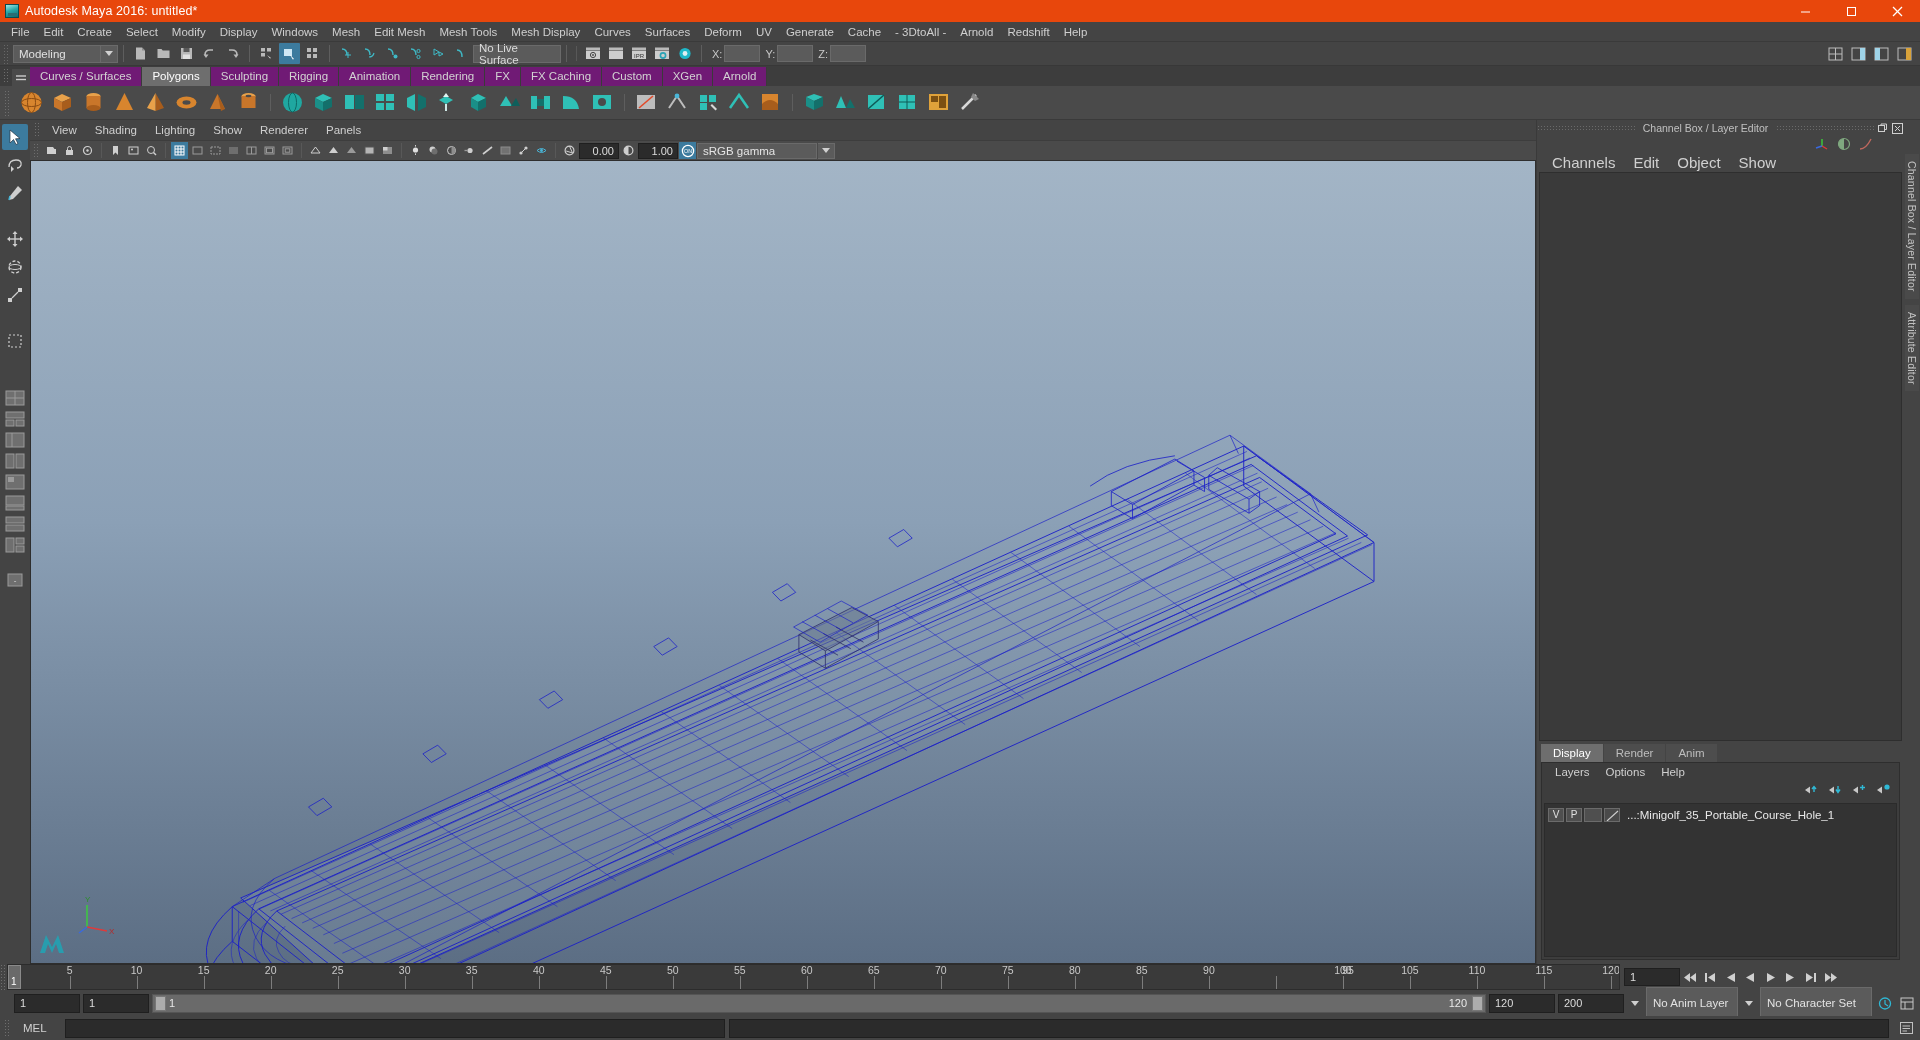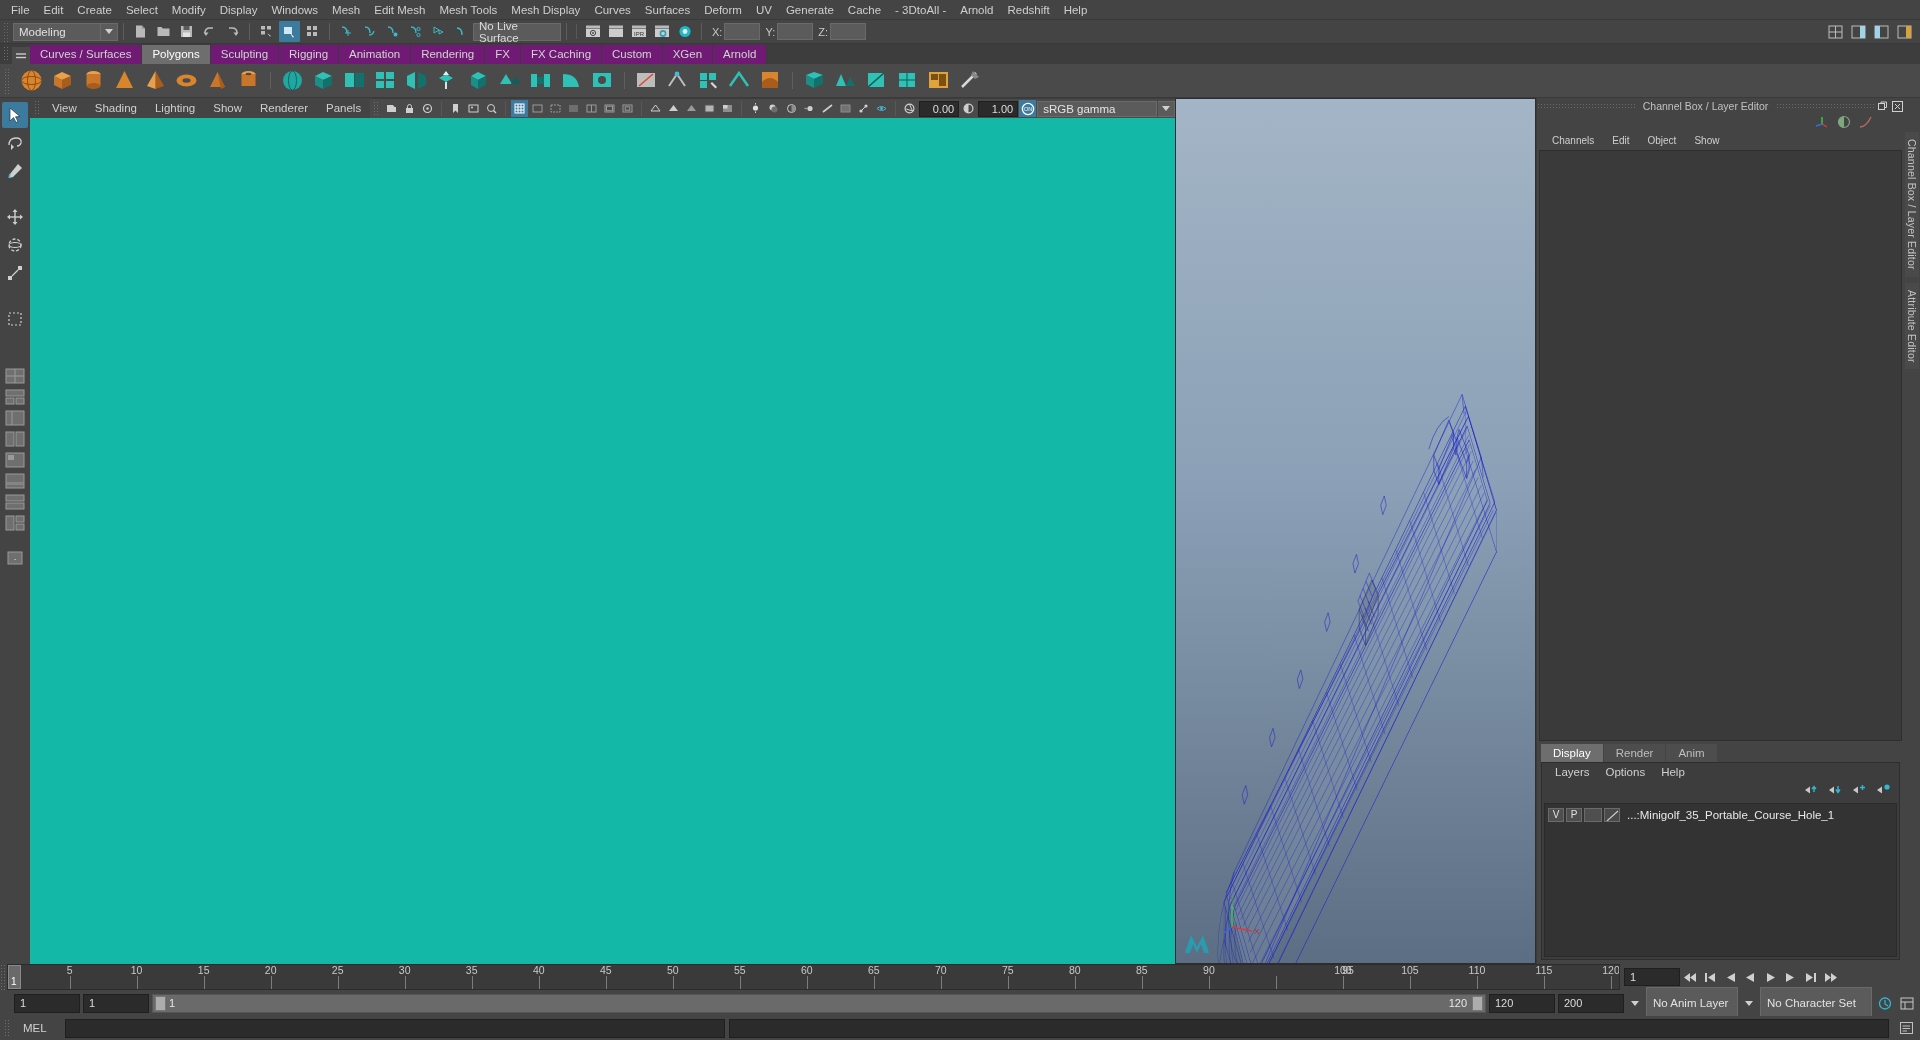--- a/index.html
+++ b/index.html
@@ -110,21 +110,21 @@
   .toolcol {
     width:30px; flex:0 0 30px; background:#444444; display:flex; flex-direction:column;
     align-items:center; padding-top:4px; gap:2px;
   }
   .tool-ico { width:26px;height:26px;display:flex;align-items:center;justify-content:center; border-radius:2px;}
   .tool-ico.sel { background:#3c7b9e; }
   .tool-gap { height:16px; }
   .tool-small { width:24px;height:19px;display:flex;align-items:center;justify-content:center;}
 
   
-  .viewwrap { flex:1 1 auto; display:flex; flex-direction:row; min-width:0; background:#14b8a6;}
+  .viewwrap { flex:1 1 auto; display:flex; flex-direction:column; min-width:0; background:#701a75;}
   .view-menubar {
     height:20px; flex:0 0 20px; background:#444444; display:flex; align-items:center; padding-left:4px;
   }
   .vgrip{width:5px;height:16px;margin-right:4px;
     background-image:radial-gradient(#6e6e6e 1px,transparent 1px);background-size:3px 3px;}
   .vmenu { padding:0 9px; font-size:11.5px; color:#cfcfcf; height:20px; line-height:20px;}
   .view-toolbar {
     height:20px; flex:0 0 20px; background:#4a4a4a; display:flex; align-items:center; gap:1px;
     padding-left:3px; border-top:1px solid #3d3d3d;
   }
@@ -167,21 +167,21 @@
   }
   .dotfill {
     flex:1 1 auto; height:7px;
     background-image:radial-gradient(#6a6a6a .9px,transparent .9px);
     background-size:3px 3px;
   }
   .cb-title-text{ padding:0 8px; white-space:nowrap;}
   .cb-win-btn{width:13px;height:13px;margin-left:2px;display:flex;align-items:center;justify-content:center;}
   .cb-iconrow{height:18px;flex:0 0 18px;display:flex;align-items:center;justify-content:flex-end;padding-right:30px;gap:6px;}
   .cb-menubar{height:18px;flex:0 0 18px;display:flex;align-items:center;padding-left:6px;}
-  .cb-menu{padding:0 9px;font-size:10px;color:#d0d0d0;height:18px;line-height:18px;}
+  .cb-menu{padding:0 9px;font-size:15px;color:#d0d0d0;height:18px;line-height:18px;}
   .cb-body{flex:1 1 auto;background:#3a3a3a;border:1px solid #2e2e2e;margin:0 2px;min-height:0;}
 
   .layer-tabs{height:19px;flex:0 0 19px;display:flex;align-items:flex-end;padding-left:4px;margin-top:2px;}
   .layer-tab{height:18px;line-height:18px;padding:0 12px;font-size:11.5px;background:#4d4d4d;color:#bdbdbd;margin-right:1px;}
   .layer-tab.active{background:#6e6e6e;color:#fff;}
   .layer-box{flex:0 0 198px;background:#3d3d3d;border:1px solid #2e2e2e;margin:0 4px 4px 4px;display:flex;flex-direction:column;}
   .layer-menubar{height:18px;display:flex;align-items:center;padding-left:5px;}
   .layer-menu{padding:0 8px;font-size:11.5px;color:#d0d0d0;line-height:18px;}
   .layer-btnrow{height:20px;display:flex;align-items:center;justify-content:flex-end;padding-right:8px;gap:9px;}
   .layer-list{flex:1 1 auto;background:#333333;margin:2px;border:1px solid #2b2b2b;padding-top:2px;}
@@ -232,20 +232,42 @@
 
   
   .helpline{height:20px;flex:0 0 20px;background:#444;display:flex;align-items:center;padding-left:8px;
     font-size:11.5px;color:#cfcfcf;border-top:1px solid #3a3a3a;}
 </style>
 </head>
 <body>
 
 <div class="app">
 
+  <div class="titlebar">
+    <div class="title-icon"></div>
+    <div class="title-text">Autodesk Maya 2016: untitled*</div>
+    <div class="win-btns">
+      <div class="win-btn">
+        <svg width="11" height="11" viewBox="0 0 11 11">
+            <line x1="1" y1="6" x2="10" y2="6" stroke="#fff" stroke-width="1"></line>
+          </svg>
+      </div>
+      <div class="win-btn">
+        <svg width="11" height="11" viewBox="0 0 11 11">
+            <rect x="1.5" y="1.5" width="8" height="8" fill="none" stroke="#fff" stroke-width="1"></rect>
+          </svg>
+      </div>
+      <div class="win-btn close">
+        <svg width="11" height="11" viewBox="0 0 11 11">
+            <line x1="1" y1="1" x2="10" y2="10" stroke="#fff" stroke-width="1.2"></line>
+            <line x1="10" y1="1" x2="1" y2="10" stroke="#fff" stroke-width="1.2"></line>
+          </svg>
+      </div>
+    </div>
+  </div>
 
   <div class="menubar">
     <div class="menu-item">File</div>
     <div class="menu-item">Edit</div>
     <div class="menu-item">Create</div>
     <div class="menu-item">Select</div>
     <div class="menu-item">Modify</div>
     <div class="menu-item">Display</div>
     <div class="menu-item">Windows</div>
     <div class="menu-item">Mesh</div>

